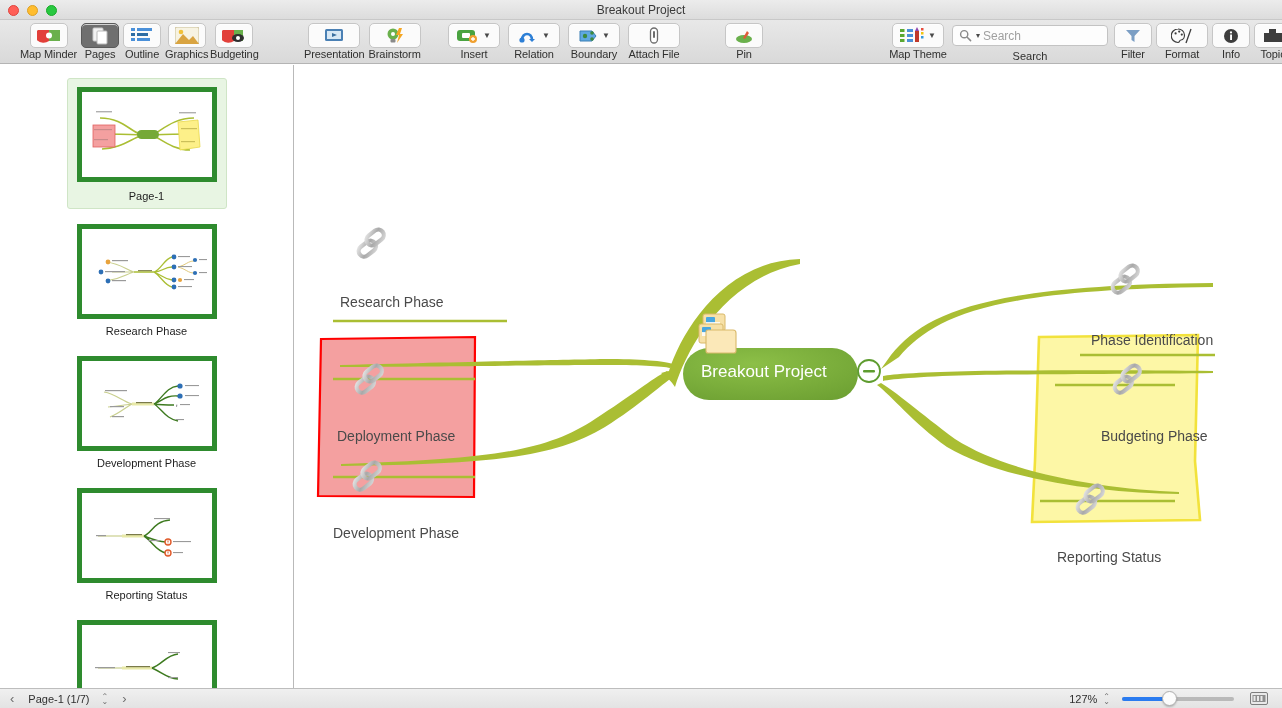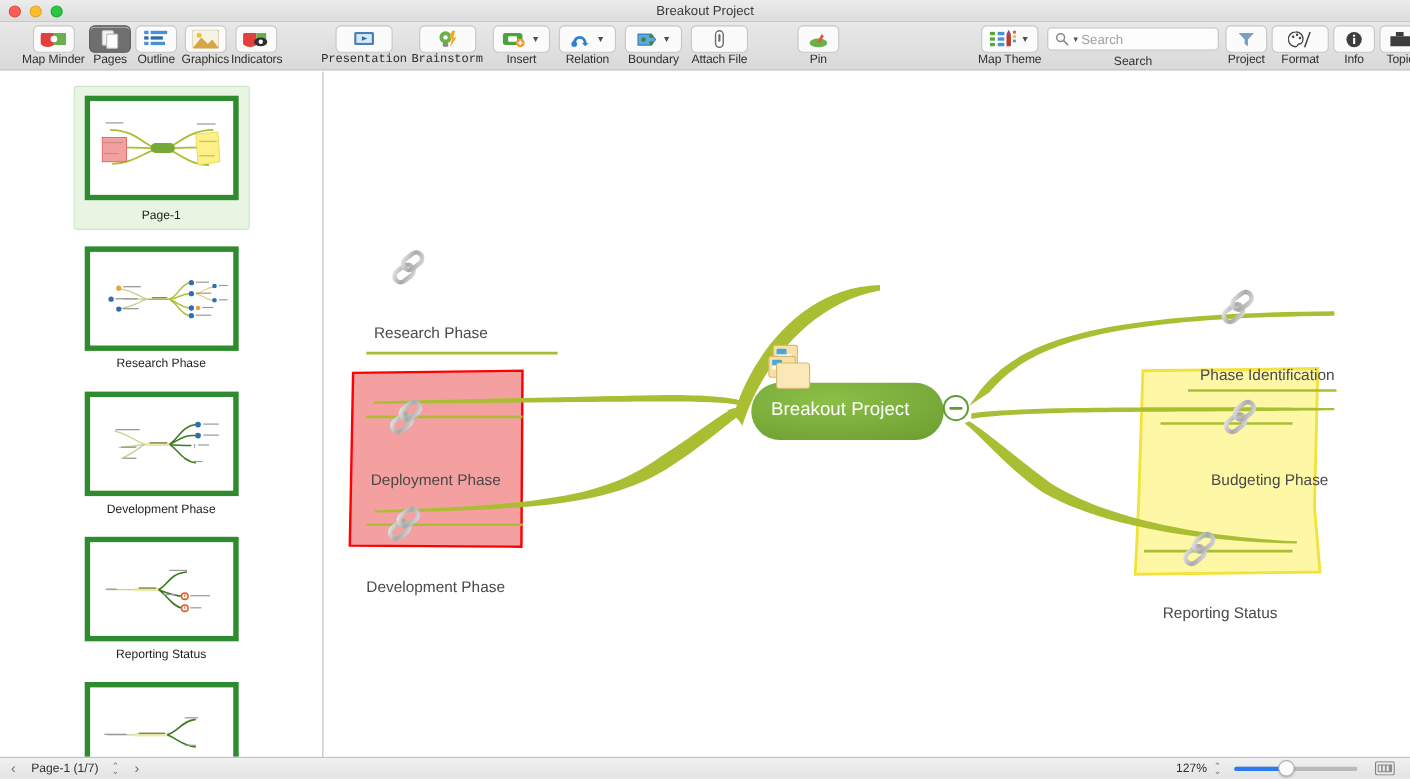--- a/index.html
+++ b/index.html
@@ -181,25 +181,25 @@
   <div class="tgroup" style="left:208px;">
     <div class="tbtn">
       <div class="chip">
         <svg width="24" height="17" viewBox="0 0 24 17">
           <path d="M1 3 A7 6 0 0 0 12 14 L12 3 Z" fill="#e2403a"></path>
           <path d="M12 3 L21 3 L21 14 L12 14 Z" fill="#6ab04c"></path>
           <ellipse cx="16" cy="11" rx="6" ry="4" fill="#2f2f2f"></ellipse>
           <circle cx="16" cy="11" r="2" fill="#ffffff"></circle>
         </svg>
       </div>
-      <div class="lbl">Indicators</div>
-    </div>
-  </div>
-
-  <div class="tgroup" style="left:290px;font-family:Liberation Mono, monospace;">
+      <div class="lbl">Budgeting</div>
+    </div>
+  </div>
+
+  <div class="tgroup" style="left:302px;">
     <div class="tbtn wide">
       <div class="chip">
         <svg width="20" height="17" viewBox="0 0 20 17">
           <rect x="1" y="2" width="18" height="12" rx="1.5" fill="#4a80b4"></rect>
           <rect x="3" y="4" width="14" height="8" fill="#d8e8f5"></rect>
           <path d="M8 6 L13 8 L8 10 Z" fill="#3a6f9f"></path>
         </svg>
       </div>
       <div class="lbl">Presentation</div>
     </div>
@@ -310,21 +310,21 @@
     <div class="grplabel" style="width:156px;">Search</div>
   </div>
 
   <div class="tgroup" style="left:1112px;">
     <div class="tbtn">
       <div class="chip">
         <svg width="16" height="15" viewBox="0 0 16 15">
           <path d="M1 2 L15 2 L9.5 8 L9.5 14 L6.5 12 L6.5 8 Z" fill="#7b9ec4"></path>
         </svg>
       </div>
-      <div class="lbl">Project</div>
+      <div class="lbl">Filter</div>
     </div>
     <div class="tbtn wide">
       <div class="chip">
         <svg width="22" height="16" viewBox="0 0 22 16">
           <path d="M7 1 A6.5 6.5 0 1 0 7 14.5 C9 14.5 8 12 10 12 C12.5 12 13.5 9 13.5 7 A6.3 6.3 0 0 0 7 1 Z" fill="none" stroke="#3d3d3d" stroke-width="1.2"></path>
           <circle cx="4.6" cy="5.4" r="1.1" fill="#3d3d3d"></circle>
           <circle cx="8.2" cy="3.6" r="1.1" fill="#3d3d3d"></circle>
           <circle cx="10.8" cy="6.6" r="1.1" fill="#3d3d3d"></circle>
           <path d="M20 1 L15 15" stroke="#3d3d3d" stroke-width="1.3"></path>
         </svg>

